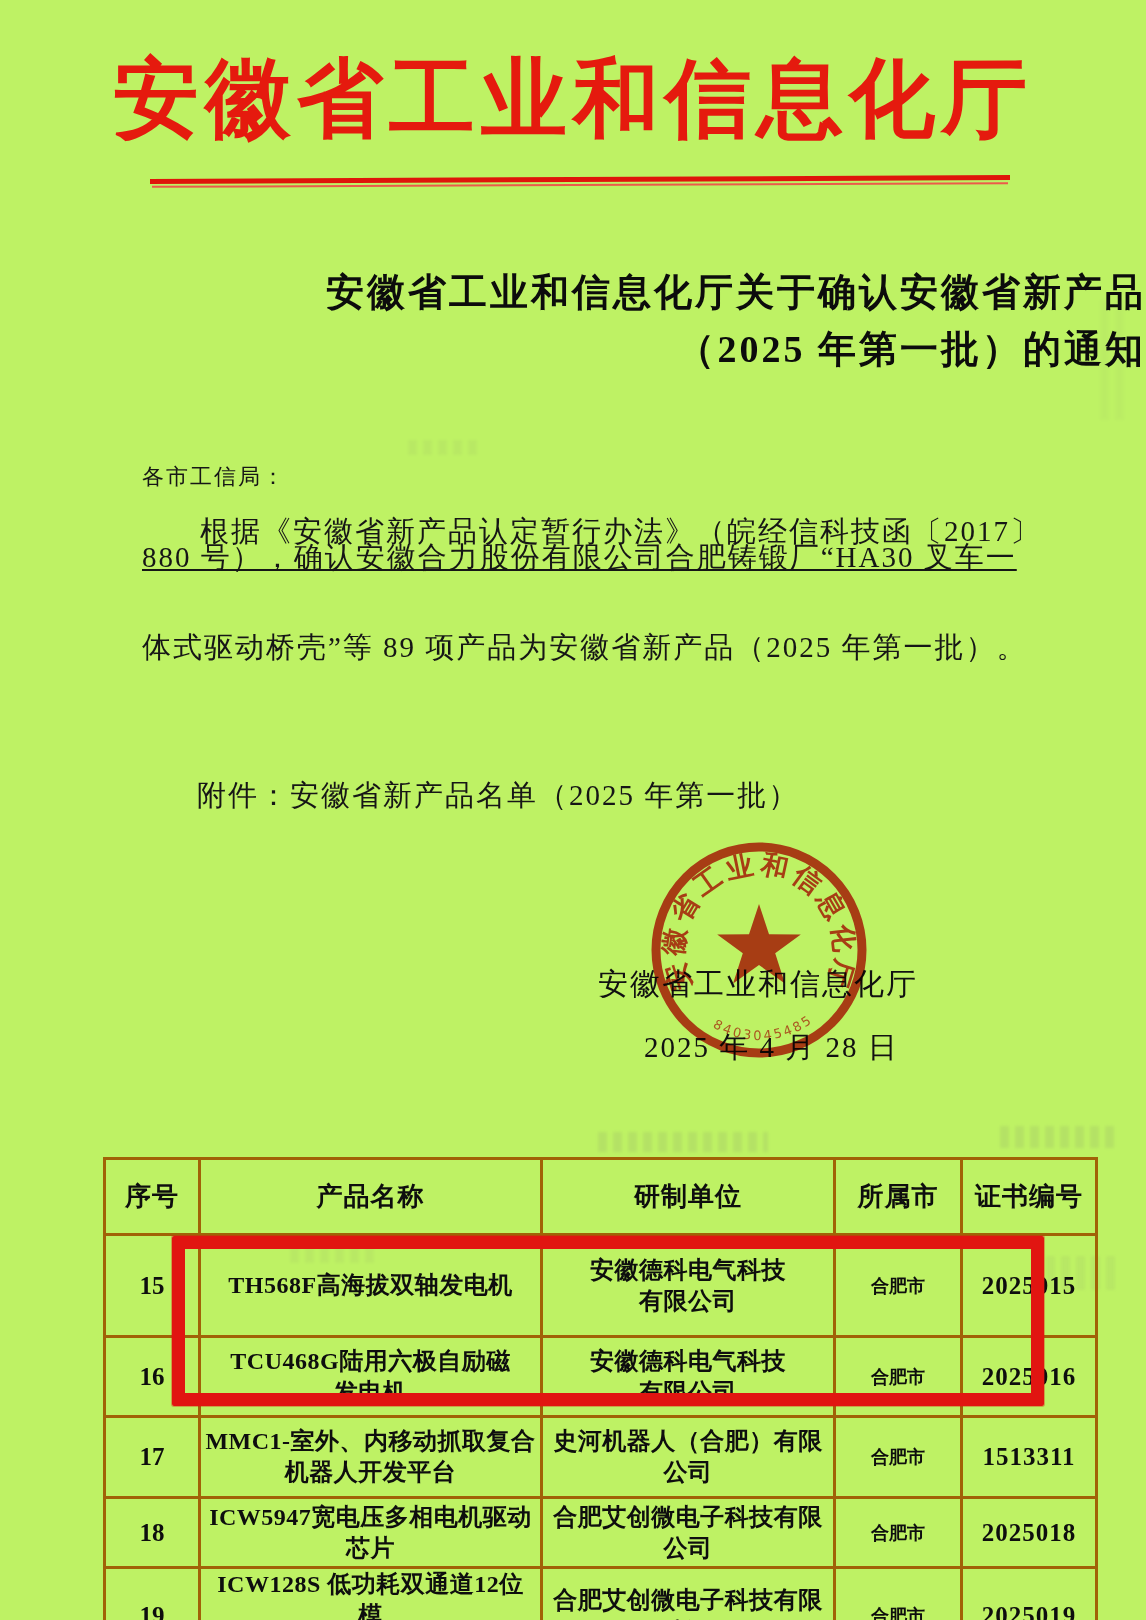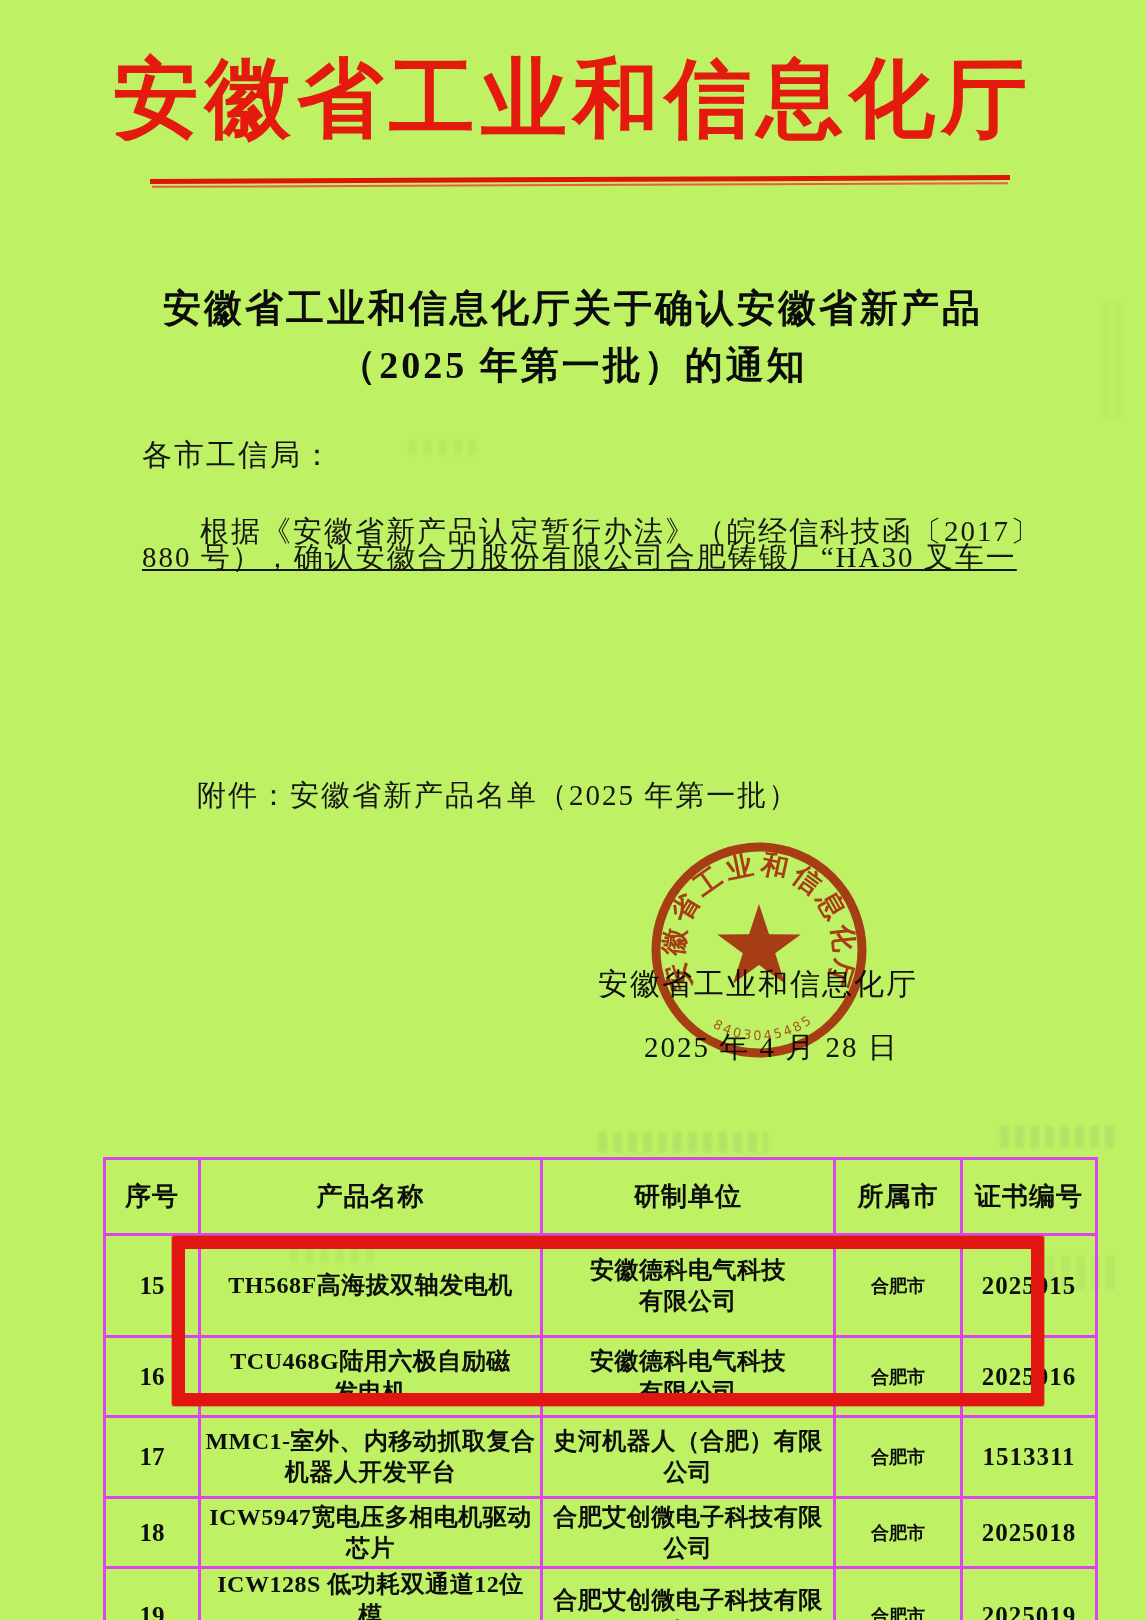--- a/index.html
+++ b/index.html
@@ -12,41 +12,41 @@
   
   .letterhead{
     position:absolute;top:46px;left:0;width:100%;text-align:center;
     font-size:86px;font-weight:700;color:#e51a0e;letter-spacing:6px;
     line-height:1.25;white-space:nowrap;
   }
   .rule1{position:absolute;top:177px;left:150px;width:860px;height:5px;background:#df150a;transform:rotate(-0.25deg);}
   .rule2{position:absolute;top:184px;left:152px;width:856px;height:2px;background:#ec5a4a;transform:rotate(-0.25deg);}
   
   .doc-title{
-    position:absolute;top:280px;left:0;width:100%;text-align:center;
+    position:absolute;top:264px;left:0;width:100%;text-align:right;
     font-size:38px;font-weight:700;letter-spacing:3px;line-height:57px;color:#0c0c0c;
   }
   
   .bodyline{position:absolute;font-size:29px;letter-spacing:2px;color:#161616;white-space:nowrap;}
-  .salutation{left:142px;top:435px;font-size:30px;}
+  .salutation{left:142px;top:462px;font-size:22px;}
   .pline1{left:200px;top:512px;}
   .pline2{left:142px;top:538px;text-decoration:underline;}
   .pline3{left:142px;top:628px;}
   .attachment{left:197px;top:776px;}
   
   .sig-org{position:absolute;left:598px;top:964px;font-size:30px;letter-spacing:2px;z-index:2;}
   .sig-date{position:absolute;left:644px;top:1028px;font-size:29px;letter-spacing:2px;z-index:2;}
   
   .seal{position:absolute;left:637px;top:828px;width:244px;height:244px;z-index:3;
         mix-blend-mode:multiply;opacity:0.9;}
   
   .ptable{position:absolute;left:103px;top:1157px;width:937px;height:460px;
           border-collapse:collapse;table-layout:fixed;z-index:1;}
   .ptable td,.ptable th{
-    border:3px solid #d946ef;padding:0 4px;text-align:center;vertical-align:middle;
+    border:3px solid #a16207;padding:0 4px;text-align:center;vertical-align:middle;
     font-weight:700;color:#0e0e0e;white-space:pre-line;overflow:hidden;
   }
   .ptable th{font-size:26px;letter-spacing:1px;}
   .c-no{font-size:25px;font-weight:400;}
   .c-prod,.c-unit{font-size:24px;line-height:31px;letter-spacing:0.5px;}
   .c-city{font-size:18px;}
   .c-cert{font-size:25px;font-weight:600;letter-spacing:1px;margin-top:45px;}
   .rh{height:76px;} .r15{height:102px;} .r16{height:80px;}
   .r17{height:81px;} .r18{height:70px;} .r19{height:74px;}
   
@@ -75,20 +75,21 @@
   <div class="rule2"></div>
 
   <div class="doc-title">
     <div>安徽省工业和信息化厅关于确认安徽省新产品</div>
     <div>（2025 年第一批）的通知</div>
   </div>
 
   <div class="bodyline salutation">各市工信局：</div>
   <div class="bodyline pline1">根据《安徽省新产品认定暂行办法》（皖经信科技函〔2017〕</div>
   <div class="bodyline pline2">880 号），确认安徽合力股份有限公司合肥铸锻厂“HA30 叉车一</div>
+  <div class="bodyline pline3">体式驱动桥壳”等 89 项产品为安徽省新产品（2025 年第一批）。</div>
   <div class="bodyline attachment">附件：安徽省新产品名单（2025 年第一批）</div>
 
   <div class="sig-org">安徽省工业和信息化厅</div>
   <div class="sig-date">2025 年 4 月 28 日</div>
 
   <svg class="seal" viewBox="0 0 244 244">
     <circle cx="122" cy="122" r="103" fill="none" stroke="#dd2b1c" stroke-width="9"></circle>
     <polygon fill="#dd2b1c" points="122,76 132,106.2 163.8,106.4 138.2,125.3 147.9,155.6 122,137 96.1,155.6 105.8,125.3 80.2,106.4 112,106.2"></polygon>
     <defs>
       <path id="arcTop" d="M 56.2 160 A 76 76 0 1 1 187.8 160" fill="none"></path>

